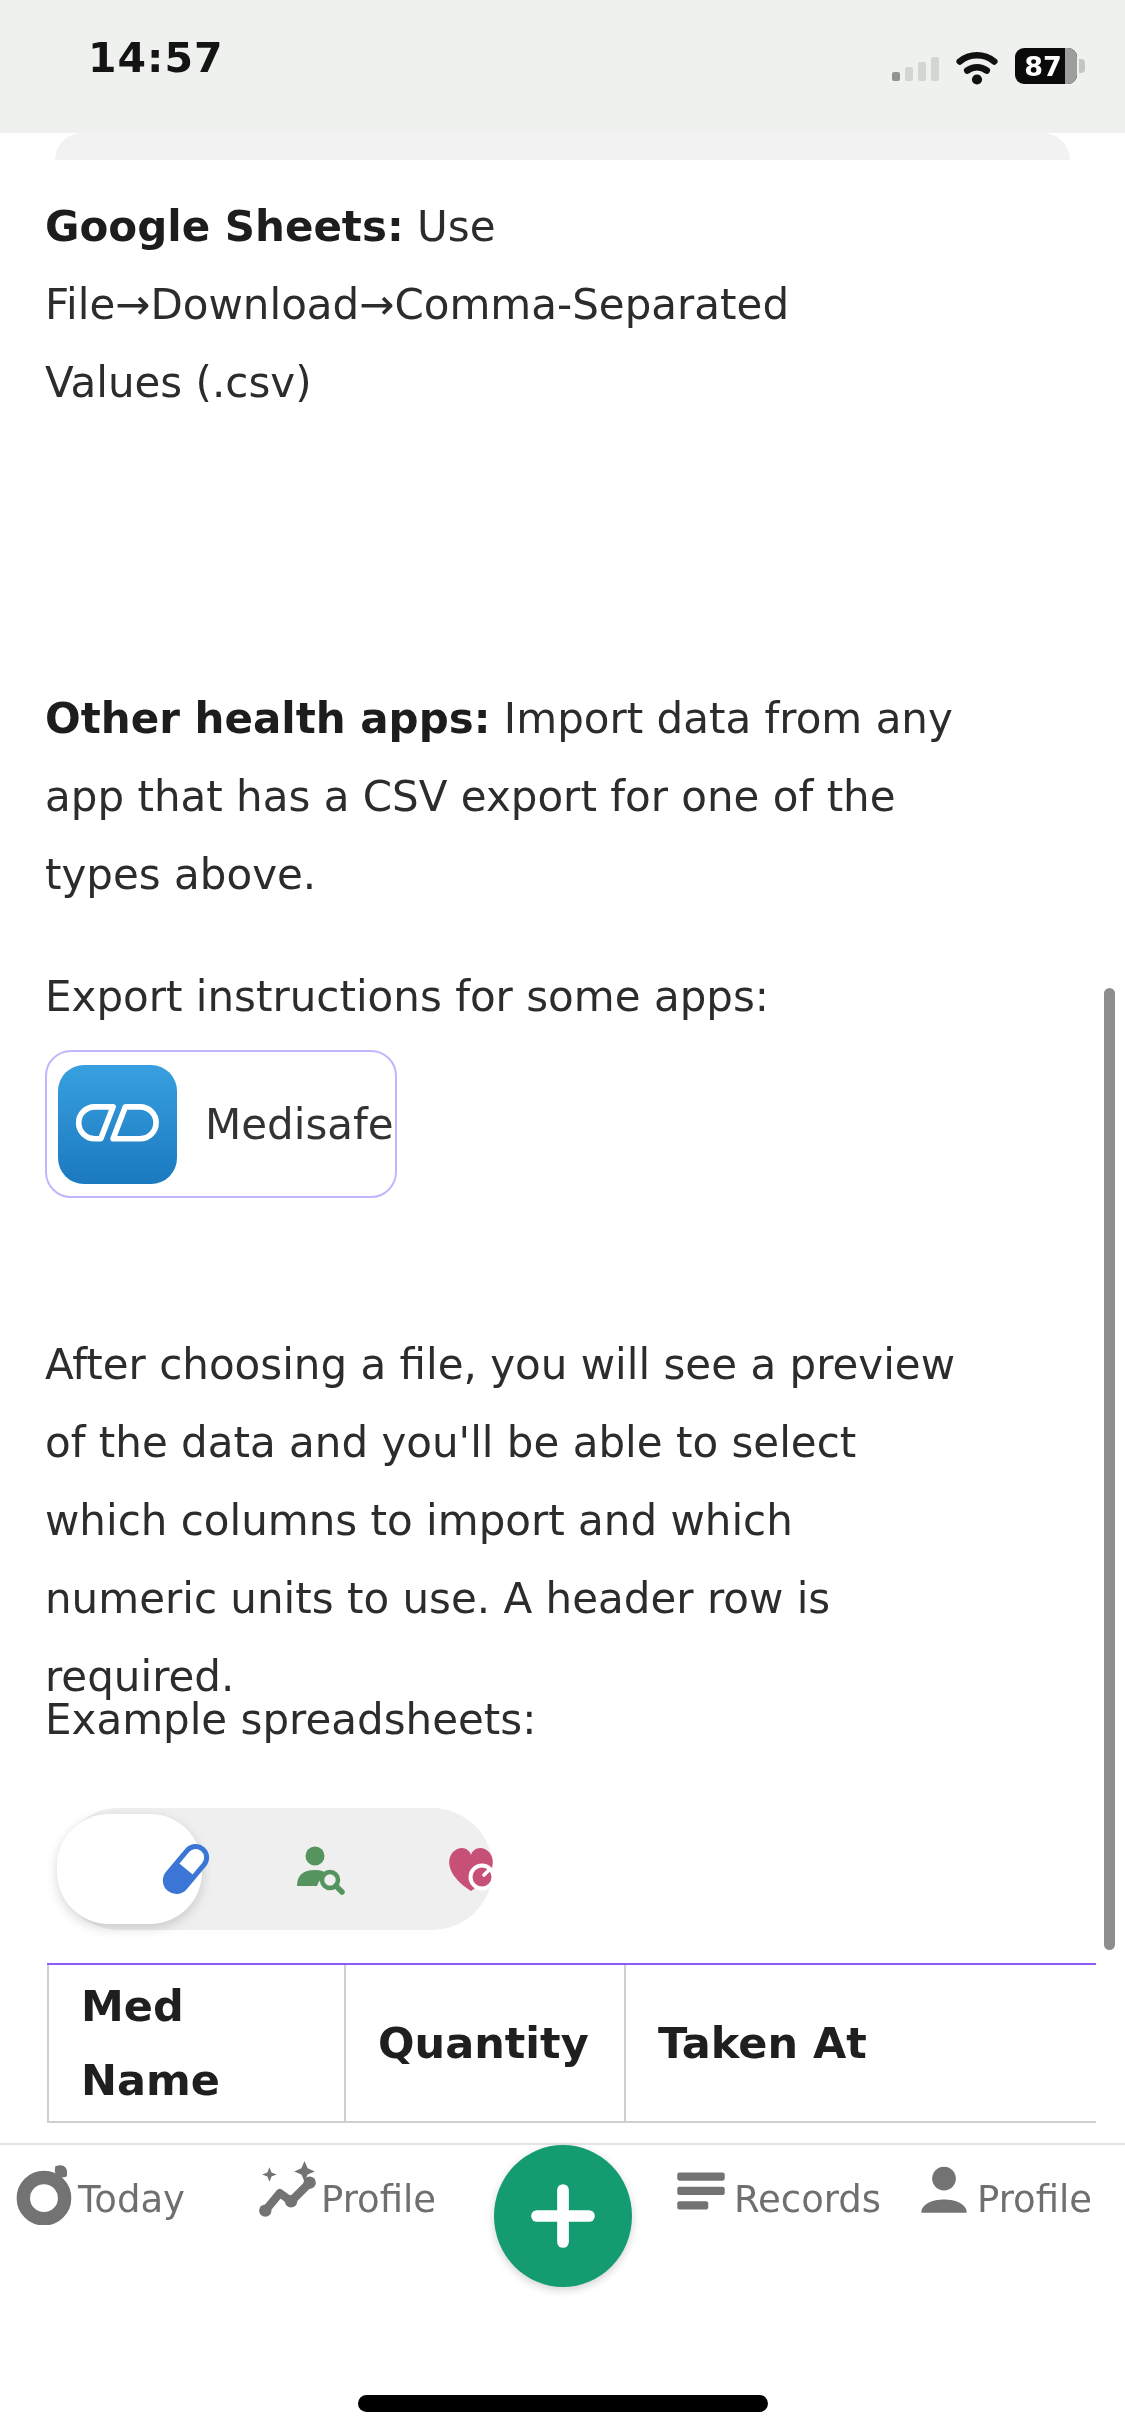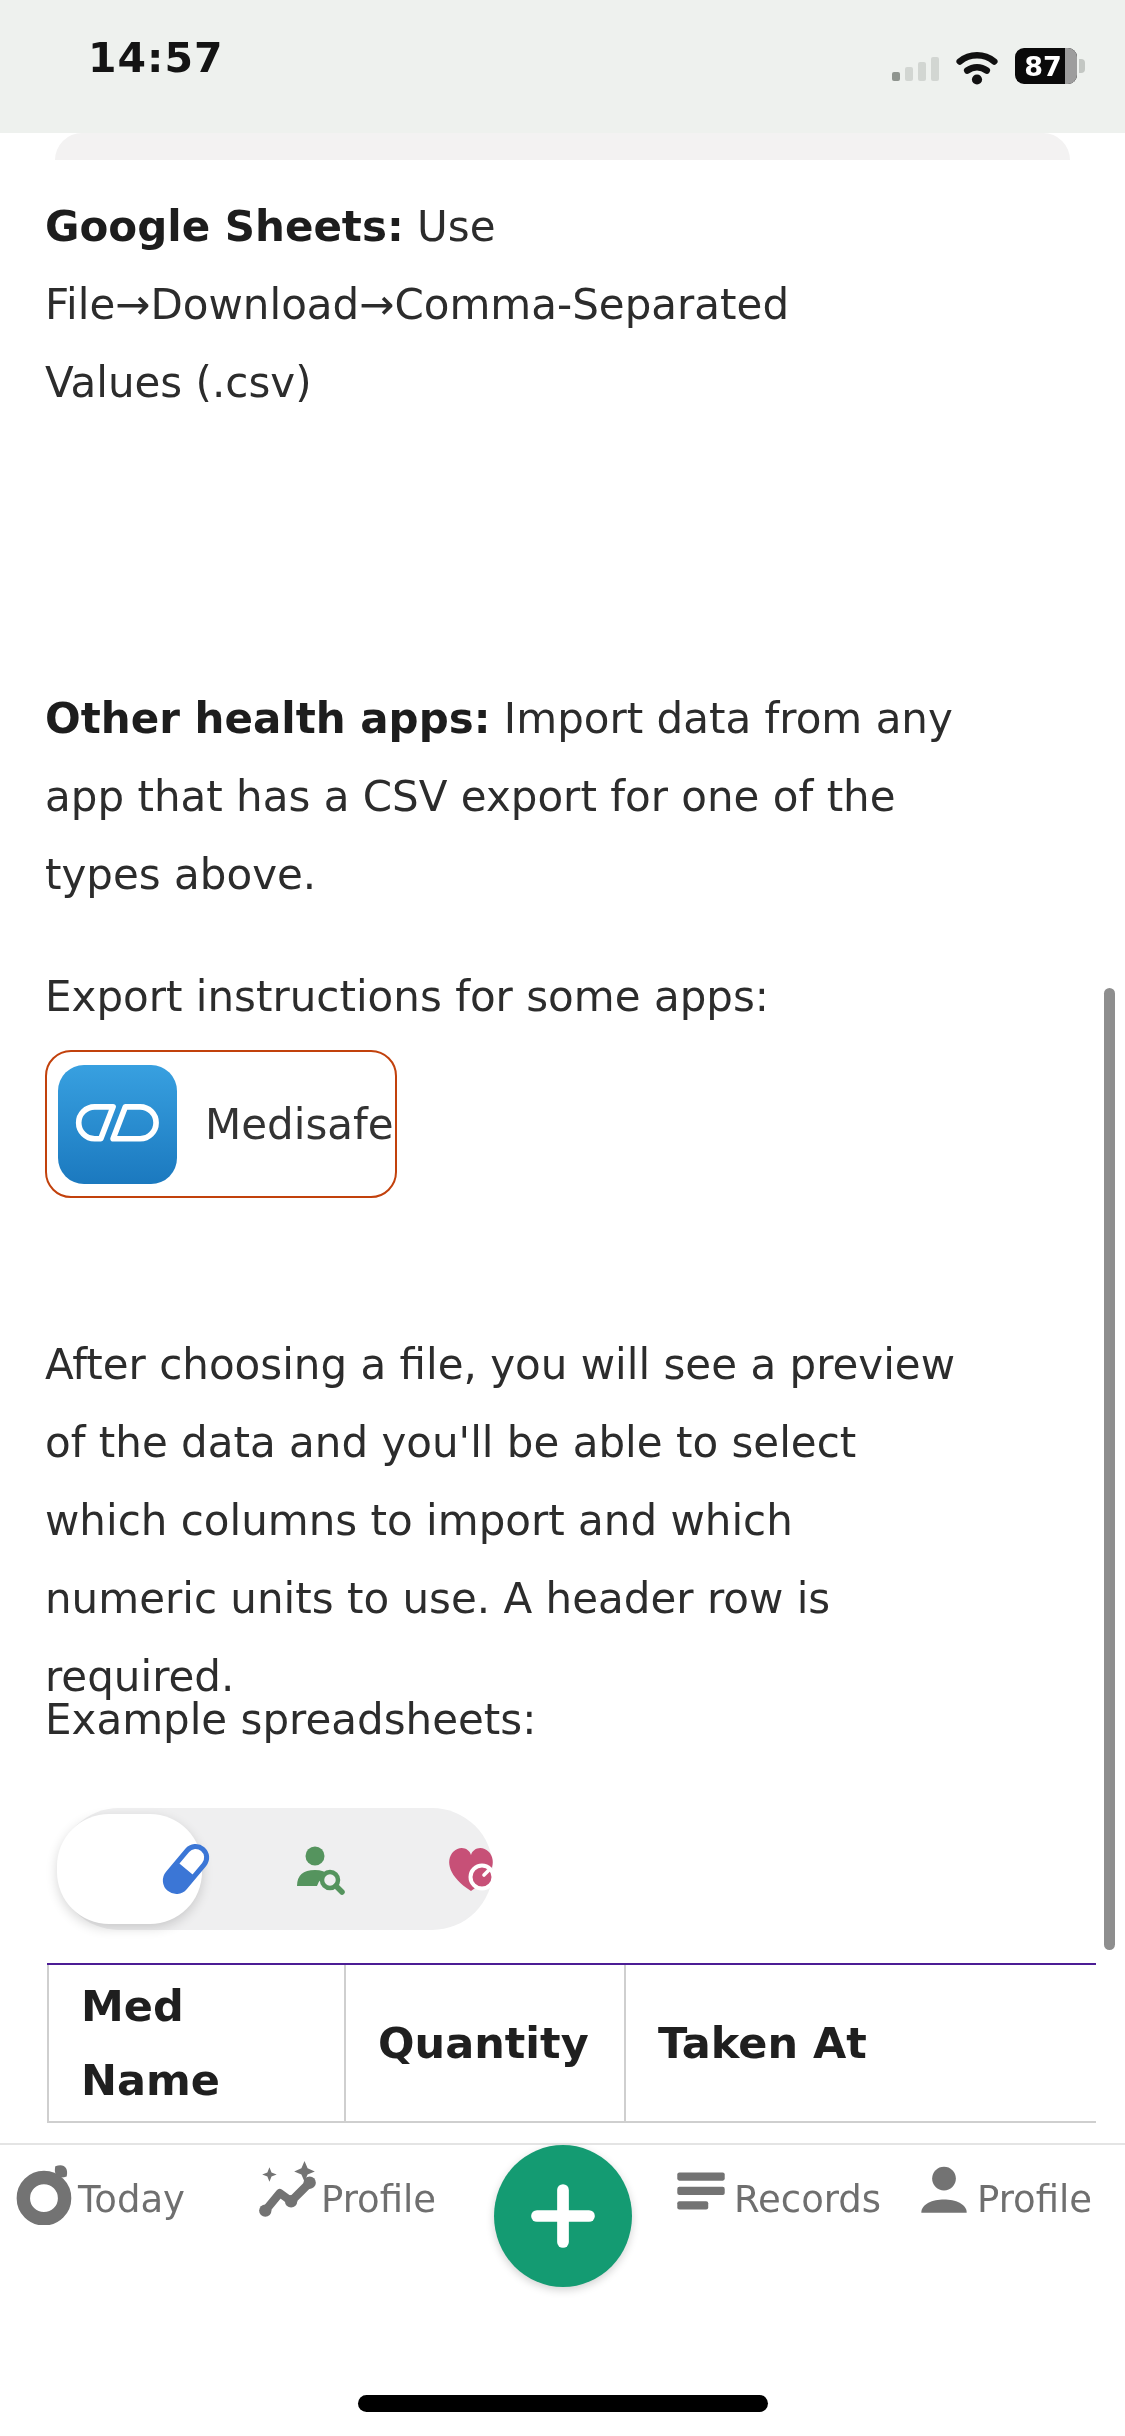--- a/index.html
+++ b/index.html
@@ -23,32 +23,32 @@
   
   .sheet-top{position:absolute;left:55px;top:133px;width:1015px;height:27px;background:#f3f2f2;border-radius:28px 28px 0 0;}
   
   .scrollbar{position:absolute;left:1104px;top:988px;width:11px;height:962px;background:#8e8e8e;border-radius:6px;}
   
   .para{position:absolute;left:45px;width:1038px;font-size:42px;line-height:78px;color:#2c2c2c;}
   .para b{font-weight:700;color:#1d1d1d;}
   .preline{white-space:pre-line;}
   
   .medisafe-btn{position:absolute;left:45px;top:1050px;width:352px;height:148px;background:#ffffff;
-    border:2px solid #c2410c;border-radius:26px;display:flex;align-items:center;box-sizing:border-box;}
+    border:2px solid #c4b5fd;border-radius:26px;display:flex;align-items:center;box-sizing:border-box;}
   .medisafe-logo{width:119px;height:119px;margin-left:11px;border-radius:26px;
     background:linear-gradient(180deg,#38a0e0 0%,#1b79bf 100%);display:flex;align-items:center;justify-content:center;flex:0 0 auto;}
   .medisafe-label{margin-left:28px;font-size:42px;color:#333333;}
   
   .seg{position:absolute;left:58px;top:1808px;width:435px;height:122px;background:#efeff0;border-radius:61px;}
   .seg-selected{position:absolute;left:-1px;top:6px;width:145px;height:110px;background:#ffffff;border-radius:52px;
     box-shadow:0 4px 12px rgba(0,0,0,0.16);}
   .seg-icon{position:absolute;top:50%;transform:translateY(-50%);width:60px;height:60px;}
   
   .table{position:absolute;left:47px;top:1963px;width:1049px;height:160px;display:flex;
-    border-top:2px solid #4c1d95;border-bottom:2px solid #cfcfcf;box-sizing:border-box;}
+    border-top:2px solid #8b5cf6;border-bottom:2px solid #cfcfcf;box-sizing:border-box;}
   .th{box-sizing:border-box;border-right:2px solid #cfcfcf;display:flex;align-items:center;
     padding-left:32px;padding-right:16px;font-size:43px;font-weight:700;color:#1f1f1f;line-height:74px;}
   .th:first-child{border-left:2px solid #cfcfcf;}
   .th:last-child{border-right:none;}
   
   .nav{position:absolute;left:0;top:2143px;width:1125px;height:293px;background:#ffffff;border-top:2px solid #e4e4e4;box-sizing:border-box;}
   .nav-item{position:absolute;top:14px;width:220px;display:flex;flex-direction:row;align-items:center;}
   .nav-icon{width:66px;height:66px;}
   .nav-label{margin-top:14px;font-size:37px;color:#6f6f6f;}
   .fab{position:absolute;left:494px;top:2145px;width:138px;height:142px;background:#149b72;border-radius:50%;

